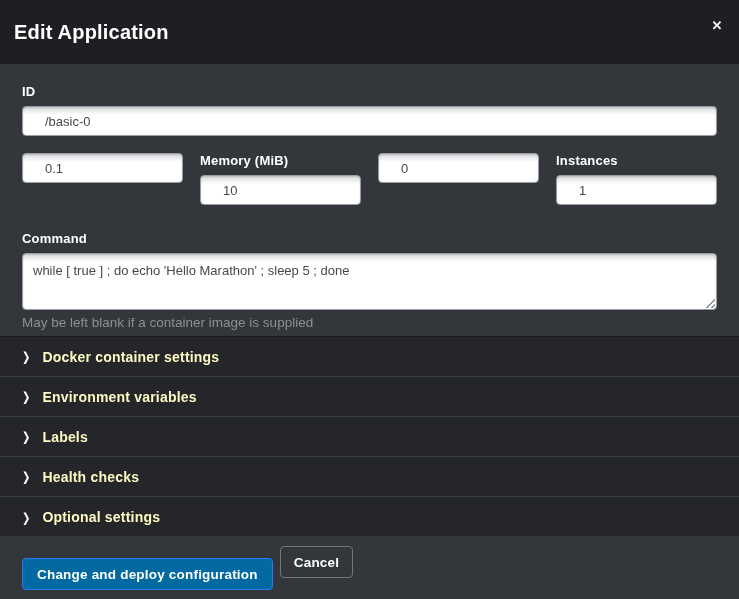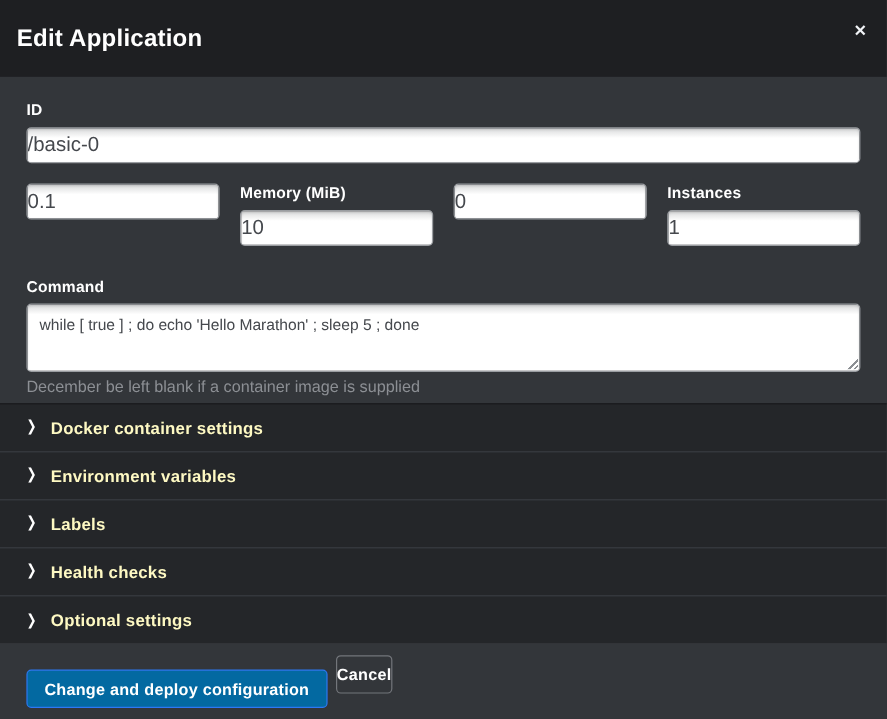--- a/index.html
+++ b/index.html
@@ -43,23 +43,23 @@
   .field-label {
     display: block;
     color: #ffffff; font-size: 13px; font-weight: 700;
     margin-bottom: 7px; letter-spacing: 0.2px;
   }
   .text-input {
     display: block; width: 100%; height: 30px;
     border: 1px solid #9a9da1; border-radius: 4px;
     background: linear-gradient(to bottom, #d9dadb, #ffffff 8px);
     box-shadow: inset 0 1px 2px rgba(0,0,0,0.15);
-    color: #45484d; font-size: 17px;
-    font-family: "Liberation Sans", "DejaVu Sans", sans-serif;
-    padding: 0 0; outline: none;
+    color: #45484d; font-size: 13px;
+    font-family: "Liberation Sans", "DejaVu Sans", sans-serif;
+    padding: 0 22px; outline: none;
   }
   .row-4 {
     display: grid;
     grid-template-columns: repeat(4, 1fr);
     column-gap: 17px;
     margin-top: 17px;
   }
   .command-group { margin-top: 26px; position: relative; }
   .textarea-wrap { position: relative; }
   .command-textarea {
@@ -120,21 +120,21 @@
     font-size: 13.5px; font-weight: 600;
     display: inline-flex; align-items: center; justify-content: center;
     cursor: pointer; letter-spacing: 0.2px;
   }
   .btn-primary {
     background: #0369a1; border: 1px solid #2d78f4;
     color: #ffffff; padding: 0 14px; margin-top: 12px;
   }
   .btn-cancel {
     background: transparent; border: 1px solid #73767b;
-    color: #ffffff; padding: 0 0;
+    color: #ffffff; padding: 0 13px;
     margin-left: 7px;
   }
 </style>
 </head>
 <body>
 
 <div class="modal">
 
   <div class="modal-header">
     <div class="modal-title">Edit Application</div>
@@ -166,21 +166,21 @@
         <input class="text-input" type="text" value="1" style="">
       </div>
     </div>
 
     <div class="command-group">
       <label class="field-label">Command</label>
       <div class="textarea-wrap">
         <textarea class="command-textarea" style="">while [ true ] ; do echo 'Hello Marathon' ; sleep 5 ; done</textarea>
         <div class="resize-handle"></div>
       </div>
-      <div class="help-text">December be left blank if a container image is supplied</div>
+      <div class="help-text">May be left blank if a container image is supplied</div>
     </div>
 
   </div>
 
   <div class="sections">
     <div class="section-row">
       <span class="chevron">❯</span>
       <span class="section-label">Docker container settings</span>
     </div>
     <div class="section-row">

